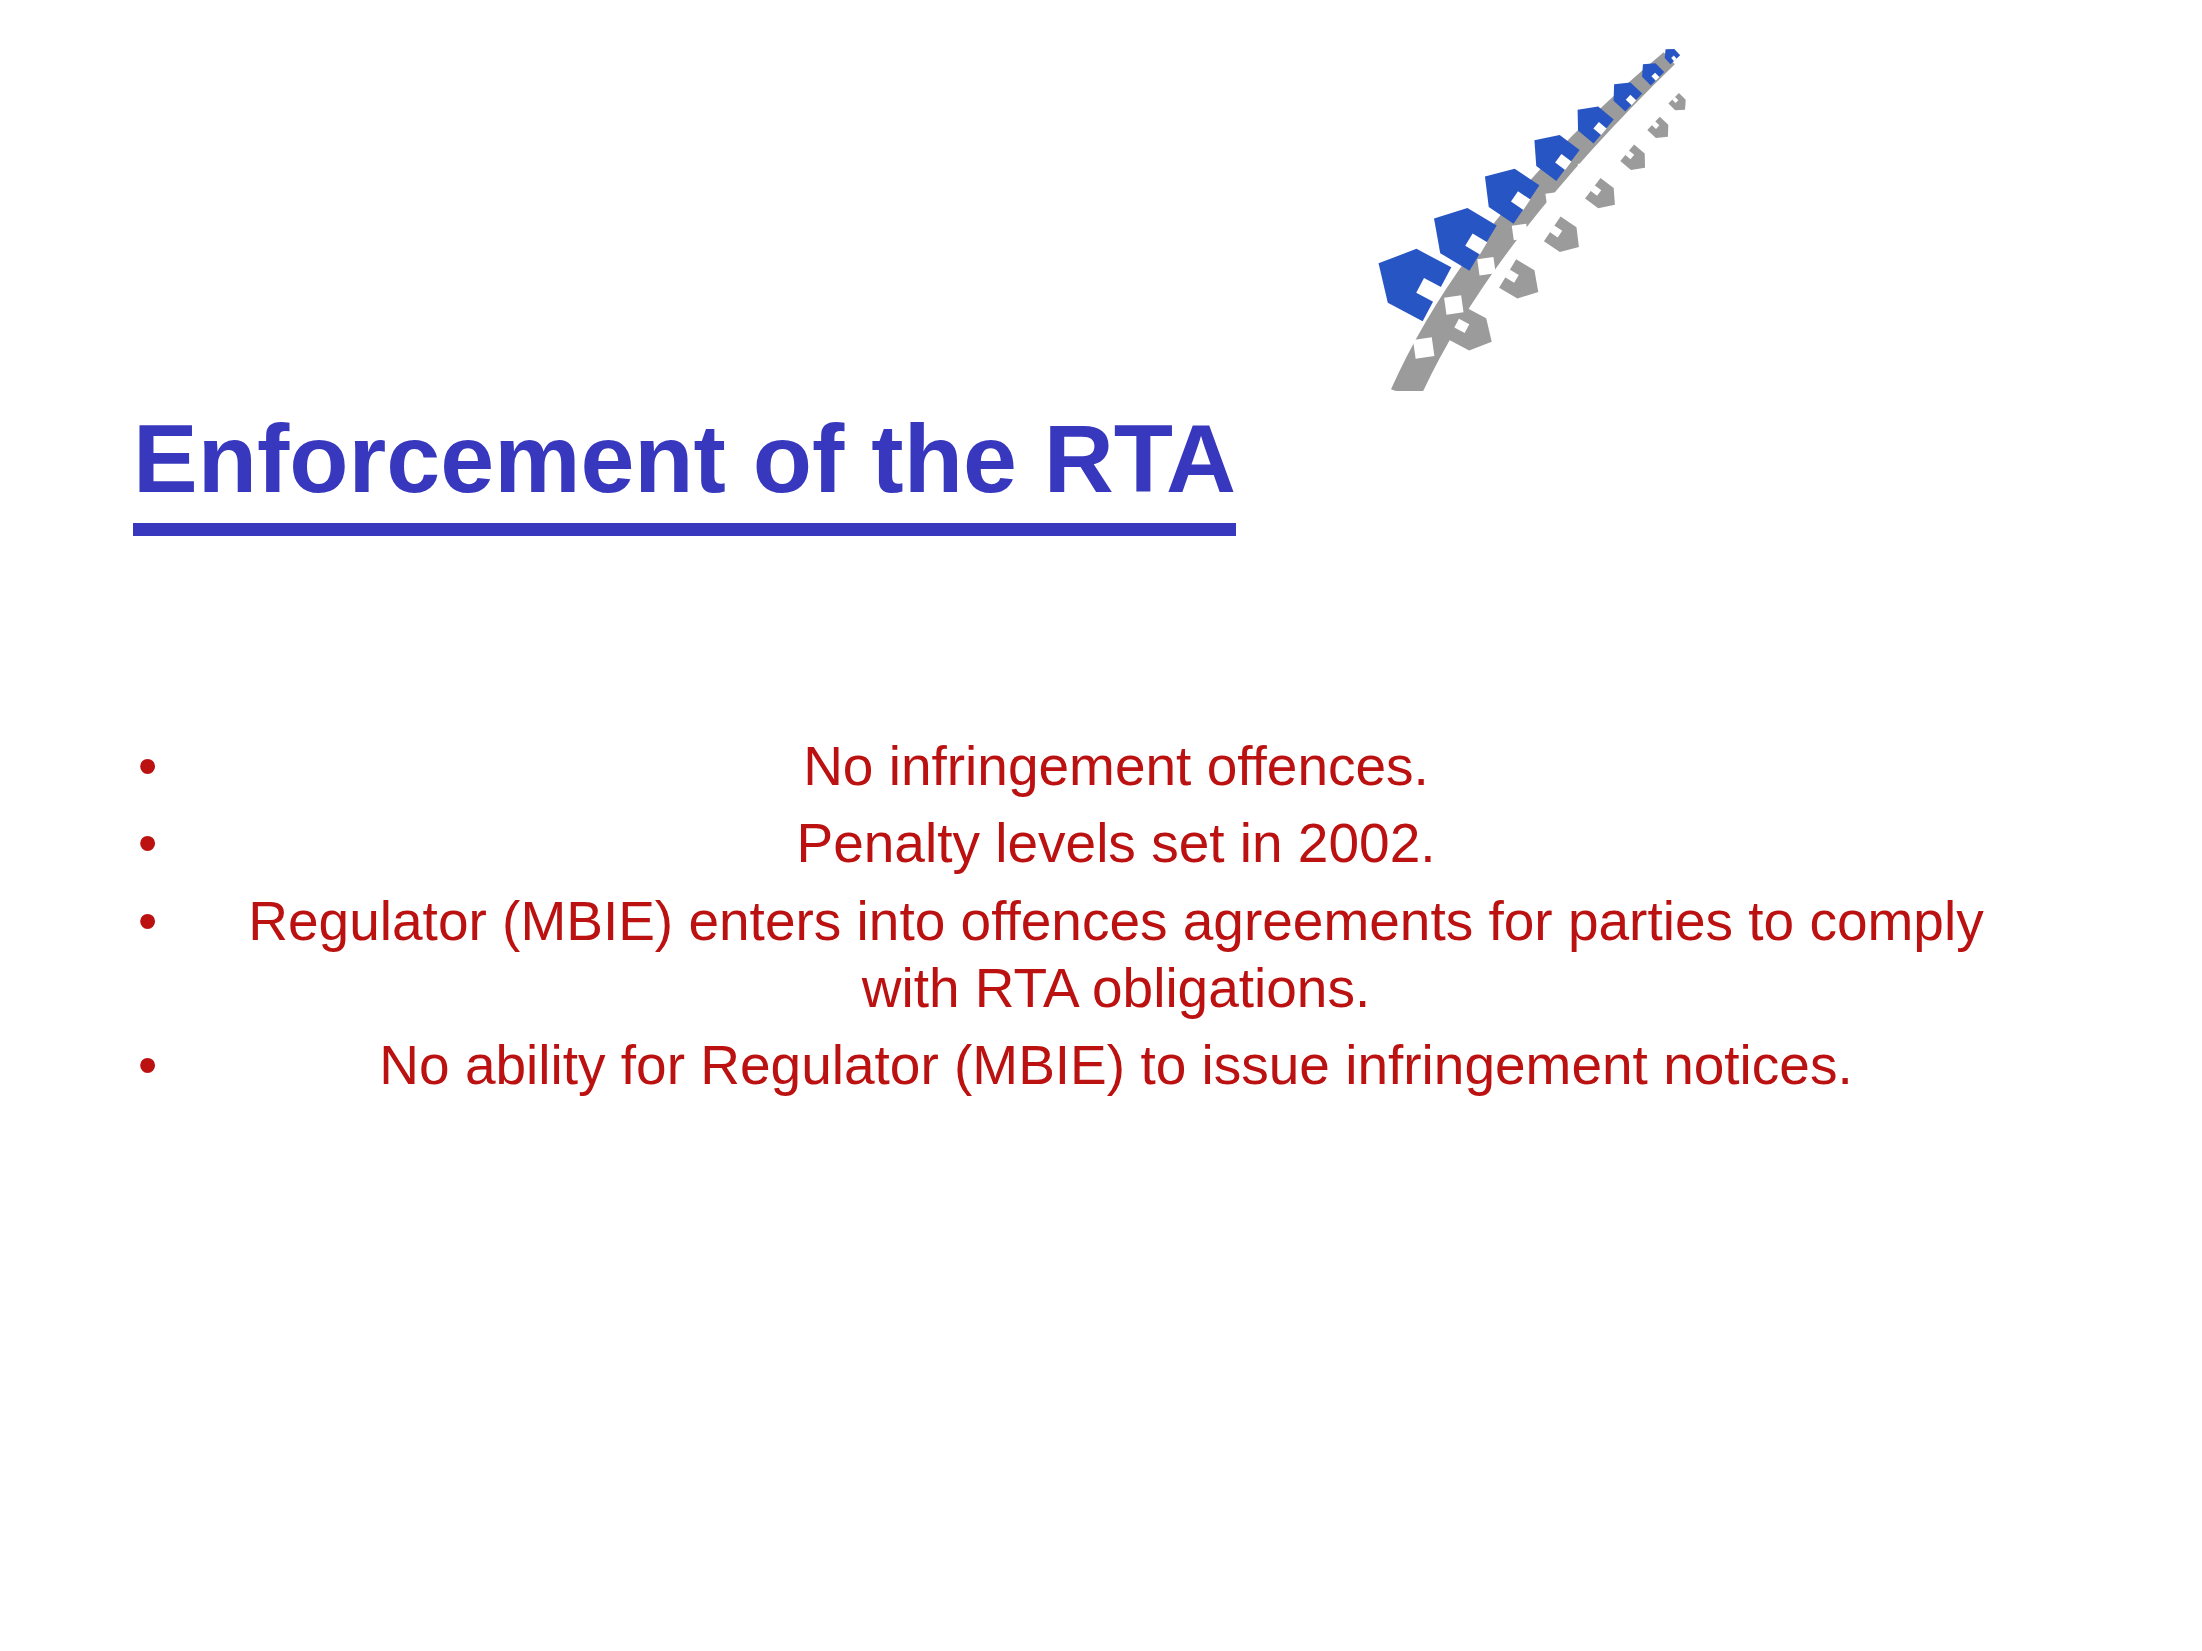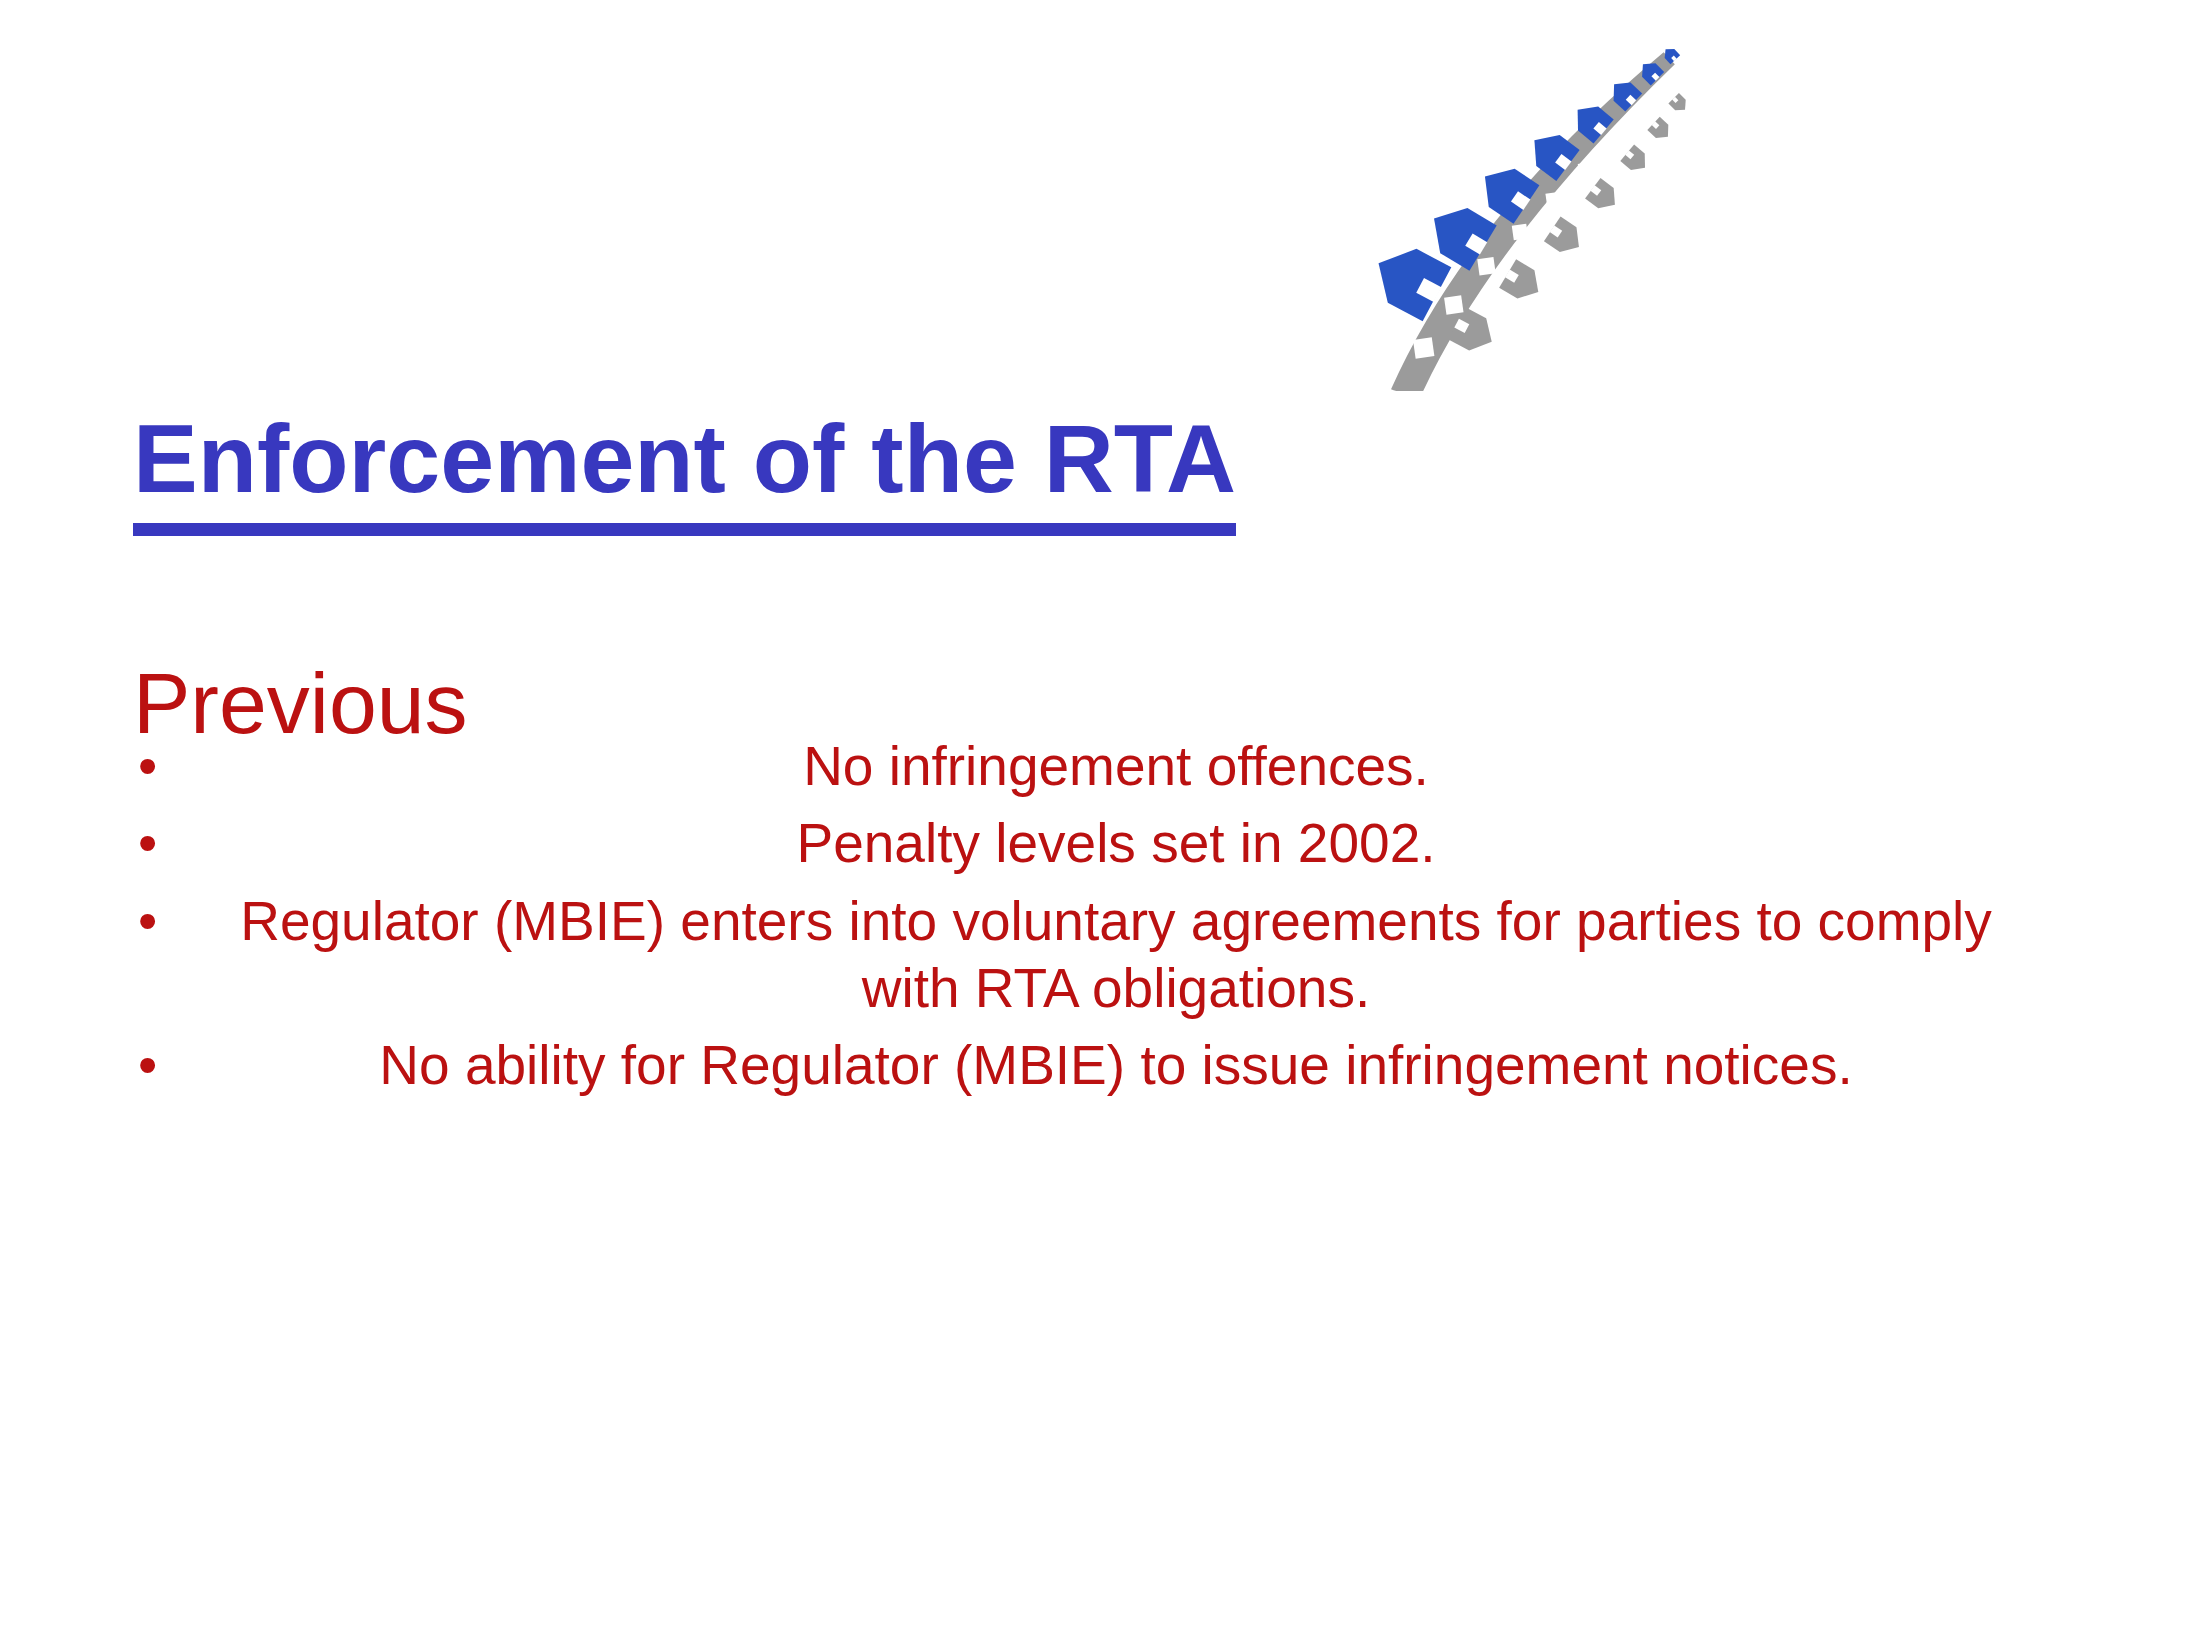--- a/index.html
+++ b/index.html
@@ -192,23 +192,22 @@
         <rect x="-5.5" y="-5.5" width="11" height="11" fill="#ffffff" transform="translate(311,80) rotate(-8)"></rect>
         <rect x="-5" y="-5" width="10" height="10" fill="#ffffff" transform="translate(334,55) rotate(-8)"></rect>
       </svg>
   </div>
 
 
   <h1 class="title" style="margin:0;">
     <span class="underlined">Enforcement of the RTA</span>
   </h1>
 
-  <h2 class="section-heading" style="margin:0; font-weight:normal;">Previous</h2>
 
   <ul class="bullet-list">
     <li>No infringement offences.</li>
     <li>Penalty levels set in 2002.</li>
-    <li>Regulator (MBIE) enters into voluntary agreements for parties to comply with RTA obligations.</li>
+    <li>Regulator (MBIE) enters into offences agreements for parties to comply with RTA obligations.</li>
     <li>No ability for Regulator (MBIE) to issue infringement notices.</li>
   </ul>
 
 </div>
 
 
 </body></html>

